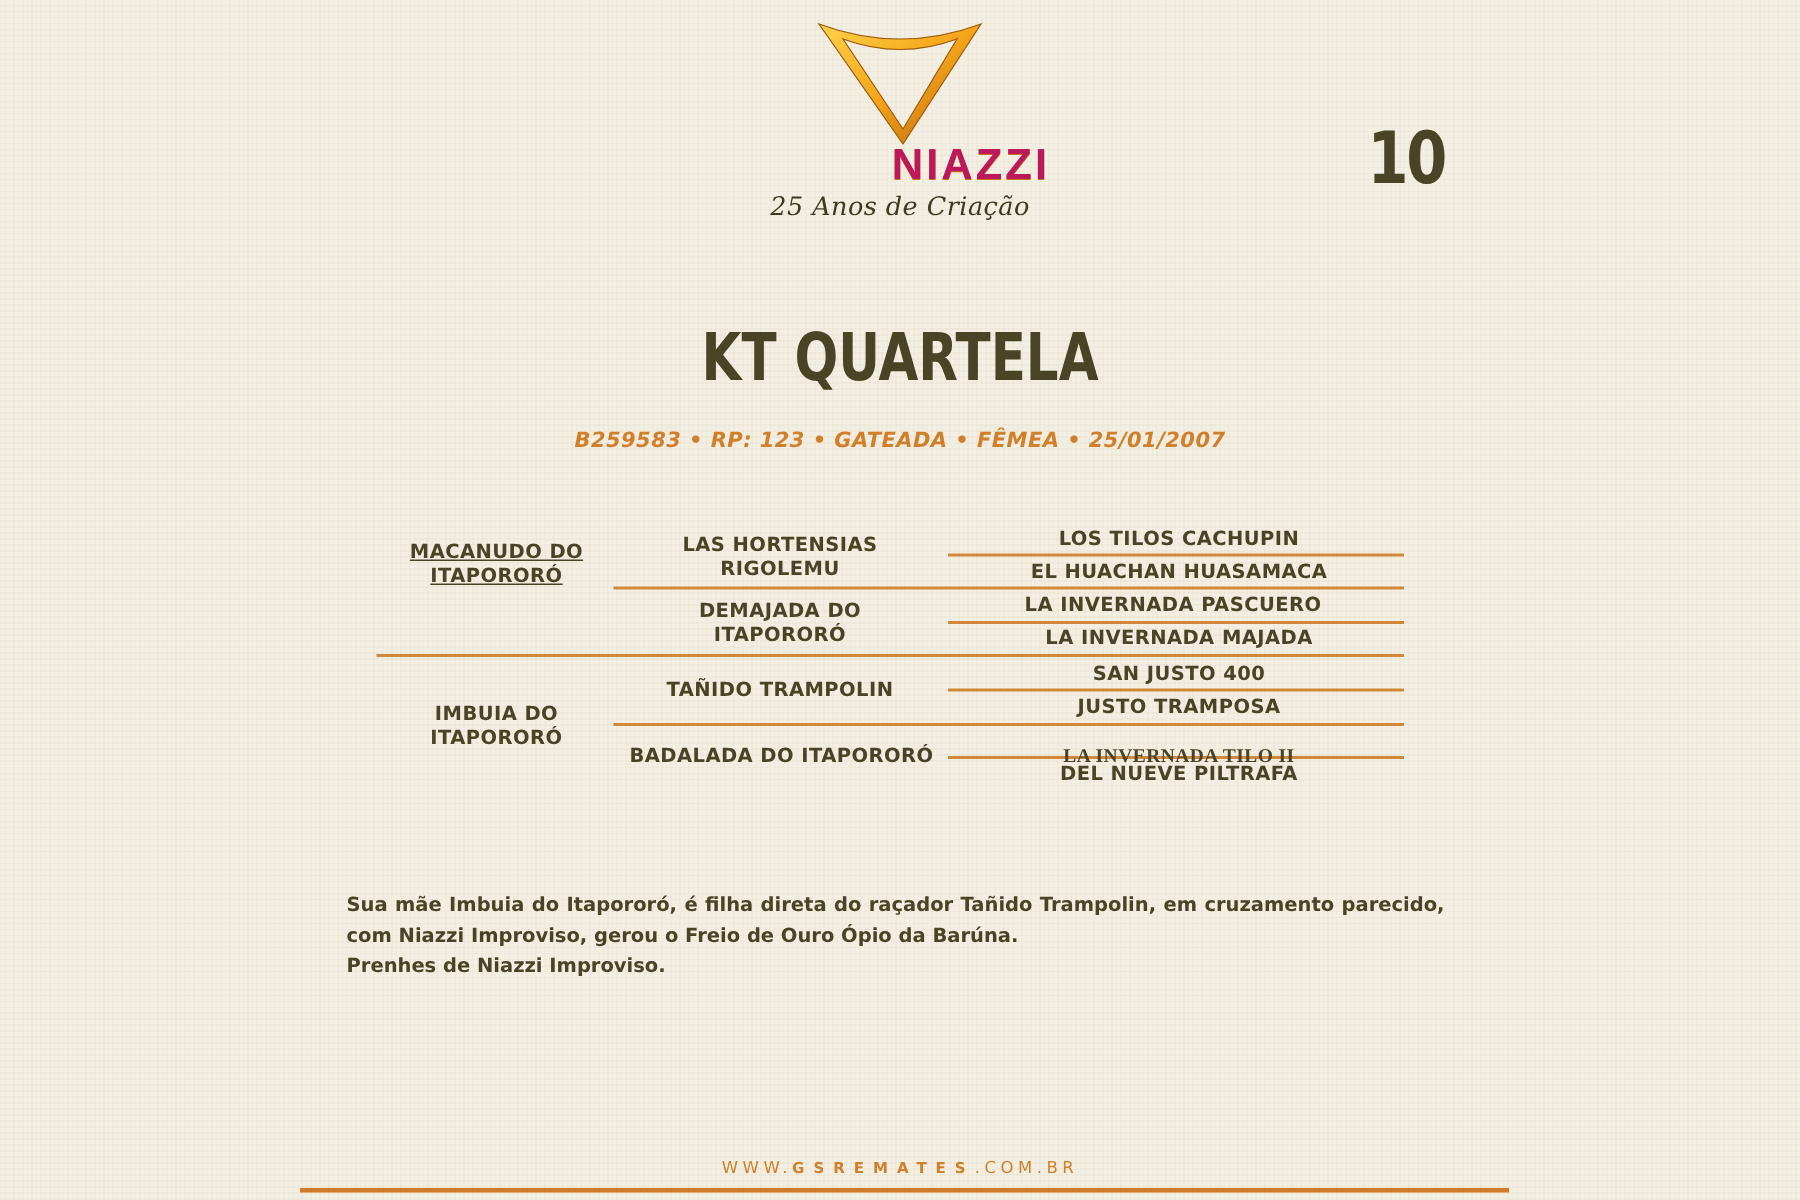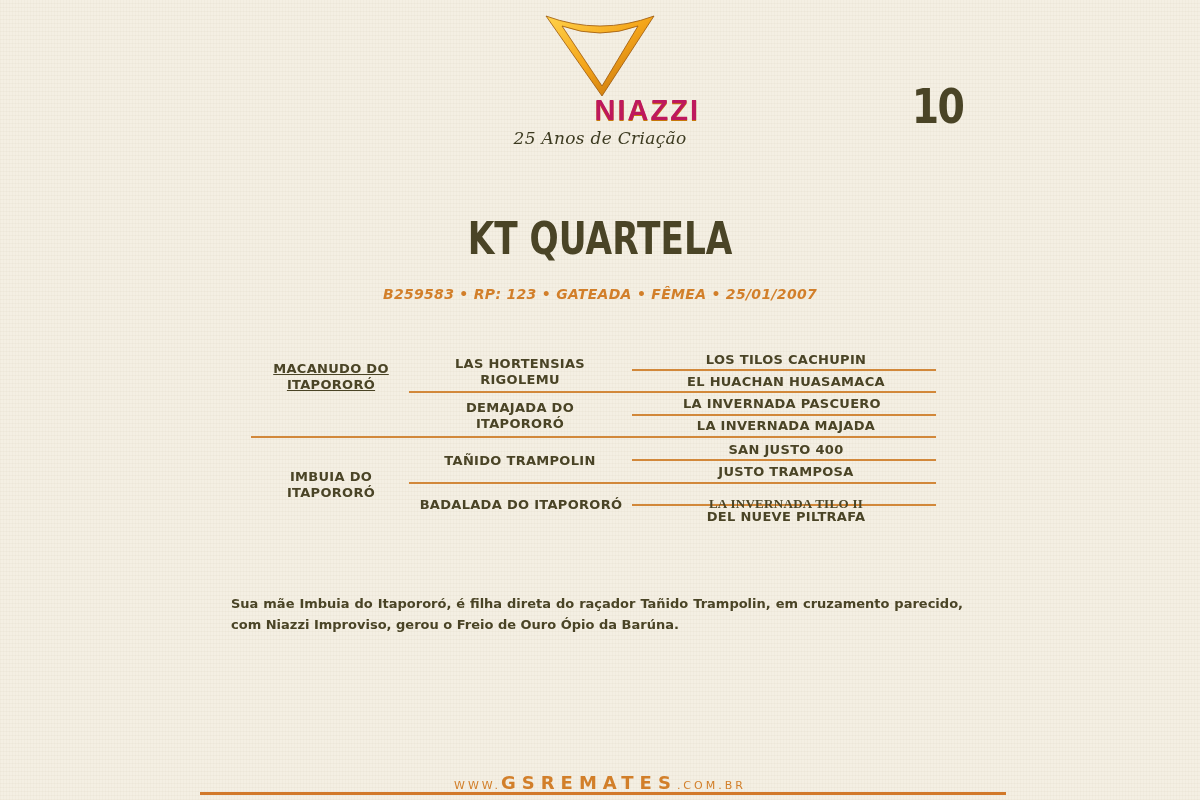--- a/index.html
+++ b/index.html
@@ -54,21 +54,21 @@
     left: 231px; top: 594px; width: 732px;
     font-family: "DejaVu Sans", sans-serif; font-weight: bold; font-size: 13px;
     line-height: 20.5px; color: #4a4426; text-align: justify;
   }
   .description p { margin: 0; }
   .footer-url {
     left: 300px; top: 772px; width: 600px; text-align: center;
     font-family: "DejaVu Sans", sans-serif; font-size: 11px; color: #d27f2a;
     letter-spacing: 3px;
   }
-  .footer-url b { font-size: 18px; letter-spacing: 6px; }
+  .footer-url b { font-size: 10px; letter-spacing: 6px; }
   .footer-line { left: 200px; top: 792px; width: 806px; height: 3px; background: #d2792a; }
 </style>
 </head>
 <body>
 
 <svg class="abs logo-tri" viewBox="0 0 116 84">
   <defs>
     <linearGradient id="g1" x1="0" y1="0" x2="1" y2="1">
       <stop offset="0" stop-color="#ffd24a"></stop>
       <stop offset="0.5" stop-color="#f4a51a"></stop>
@@ -107,16 +107,17 @@
   <div class="ped" style="left:632px; top:396px; width:300px;">LA INVERNADA PASCUERO</div>
   <div class="ped" style="left:636px; top:418px; width:300px;">LA INVERNADA MAJADA</div>
   <div class="ped" style="left:636px; top:442px; width:300px;">SAN JUSTO 400</div>
   <div class="ped" style="left:636px; top:464px; width:300px;">JUSTO TRAMPOSA</div>
   <div class="ped" style="left:636px; top:496px; width:300px;font-family:Liberation Serif, serif;">LA INVERNADA TILO II</div>
   <div class="ped" style="left:636px; top:509px; width:300px;">DEL NUEVE PILTRAFA</div>
 </div>
 
 <div class="abs description">
   <p>Sua mãe Imbuia do Itapororó, é filha direta do raçador Tañido Trampolin, em cruzamento parecido, com Niazzi Improviso, gerou o Freio de Ouro Ópio da Barúna.</p>
+  <p>Prenhes de Niazzi Improviso.</p>
 </div>
 
 <div class="abs footer-url"><span>WWW.</span><b>GSREMATES</b><span>.COM.BR</span></div>
 <div class="abs footer-line"></div>
 
 </body></html>

